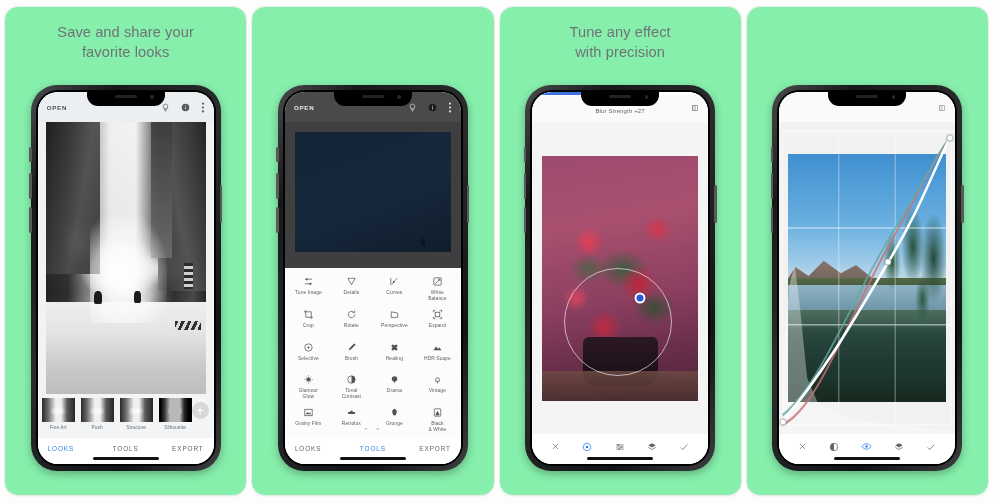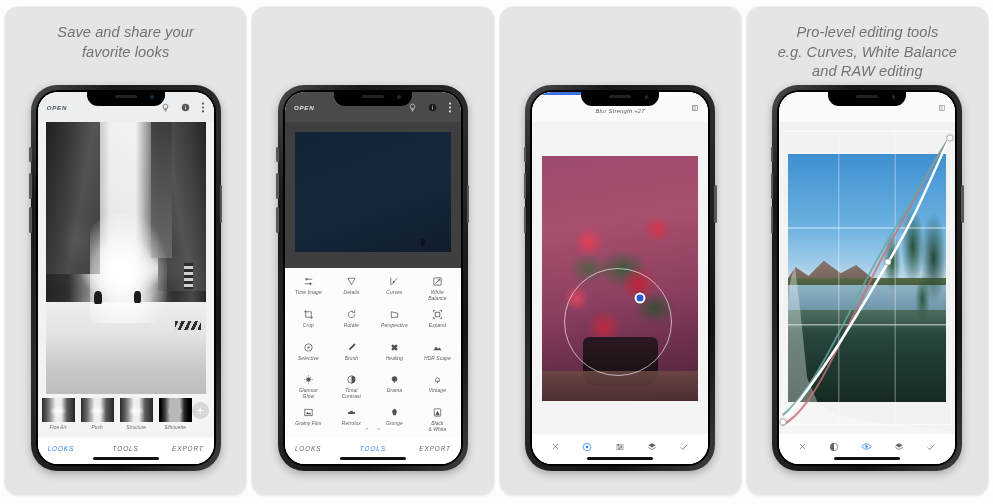--- a/index.html
+++ b/index.html
@@ -12,29 +12,28 @@
   .gallery {
     display: flex;
     width: 993px; height: 504px;
     background: #fdfdfd;
     padding: 6px 4px 8px 4px;
     gap: 4px;
   }
   .card {
     position: relative;
     flex: 1 1 0;
-    background: #e5e5e5;
+    background: #86efac;
     border-radius: 14px;
     border: 1px solid #eceded;
     box-shadow: 0 1px 2px rgba(0,0,0,0.04);
     display: flex;
     flex-direction: column;
     align-items: center;
     overflow: hidden;
-    font-style: italic;
   }
   .caption {
     text-align: center;
     color: #6f7376;
     font-size: 14.6px;
     line-height: 19.5px;
     font-weight: 400;
     padding: 16px 10px 0 10px;
     letter-spacing: .1px;
     white-space: pre-line;
@@ -655,20 +654,22 @@
             </div>
 
             <div class="home-bar"></div>
           </div>
         </div>
       </div>
     </div>
   </div>
 
   <div class="card">
+    <div class="caption">Tune any effect
+with precision</div>
     <div class="phone-wrap" style="top:78px;">
       <div class="phone">
         <div class="side-btn s1"></div>
           <div class="side-btn s2"></div>
           <div class="side-btn s3"></div>
           <div class="side-btn right"></div>
         <div class="bezel">
           <div class="notch">
               <div class="speaker"></div>
               <div class="cam"></div>
@@ -735,23 +736,20 @@
             </div>
 
             <div class="home-bar"></div>
           </div>
         </div>
       </div>
     </div>
   </div>
 
   <div class="card">
-    <div class="caption">Pro-level editing tools
-e.g. Curves, White Balance
-and RAW editing</div>
     <div class="phone-wrap" style="top:78px;">
       <div class="phone">
         <div class="side-btn s1"></div>
           <div class="side-btn s2"></div>
           <div class="side-btn s3"></div>
           <div class="side-btn right"></div>
         <div class="bezel">
           <div class="notch">
               <div class="speaker"></div>
               <div class="cam"></div>

